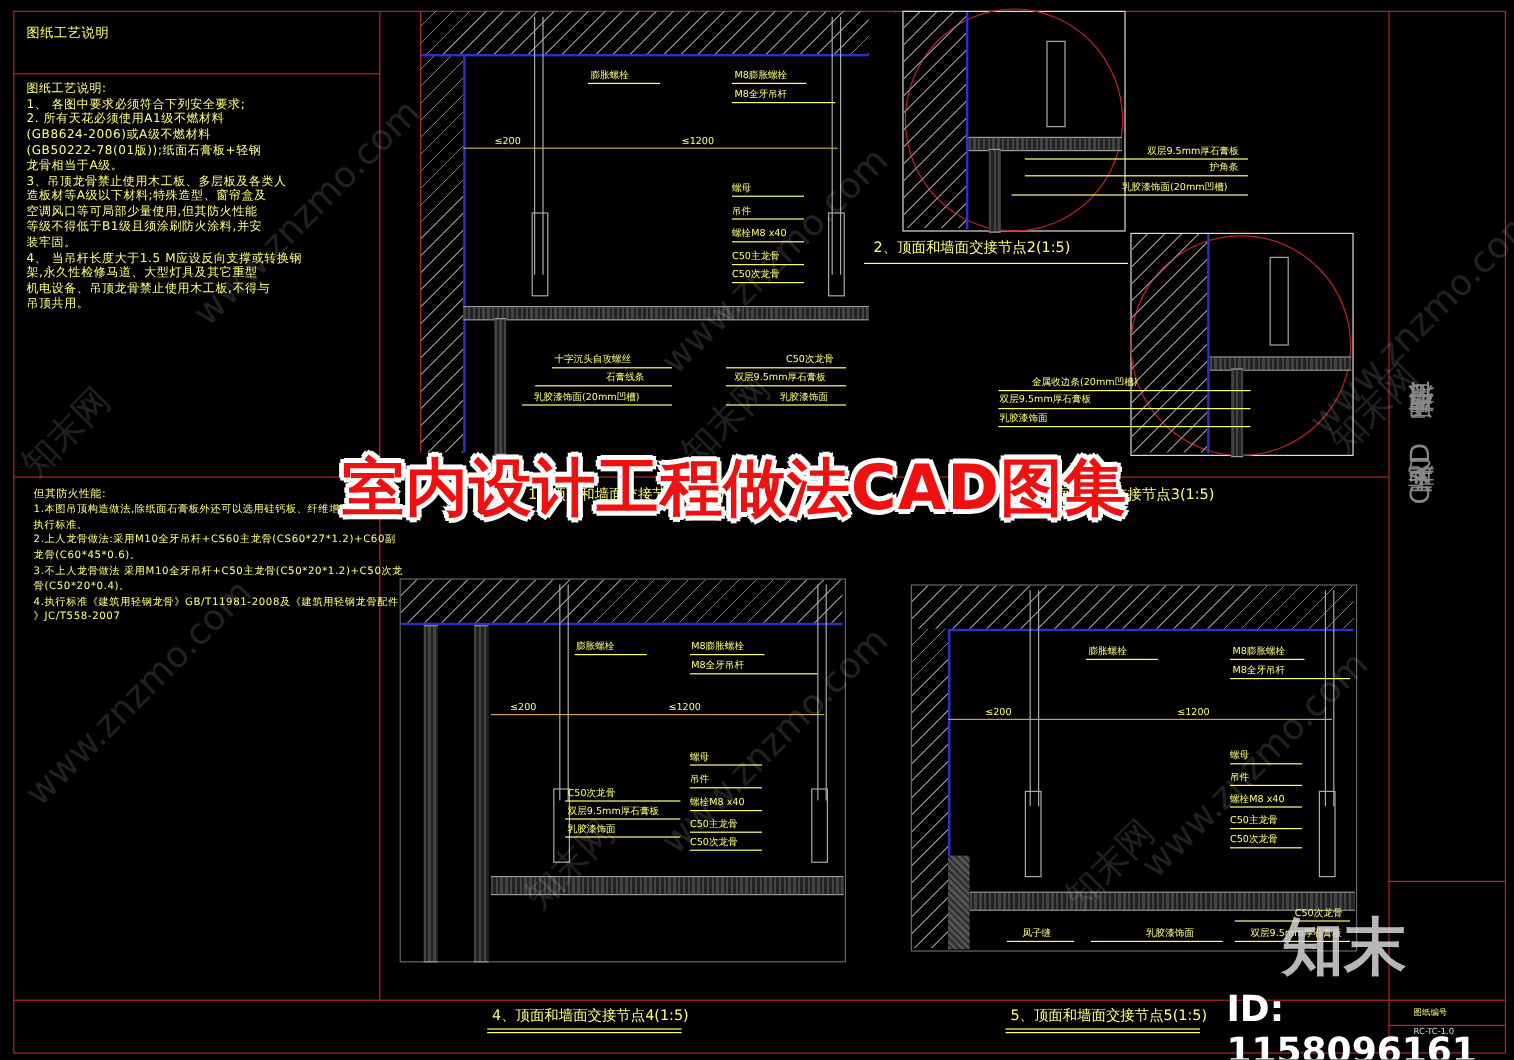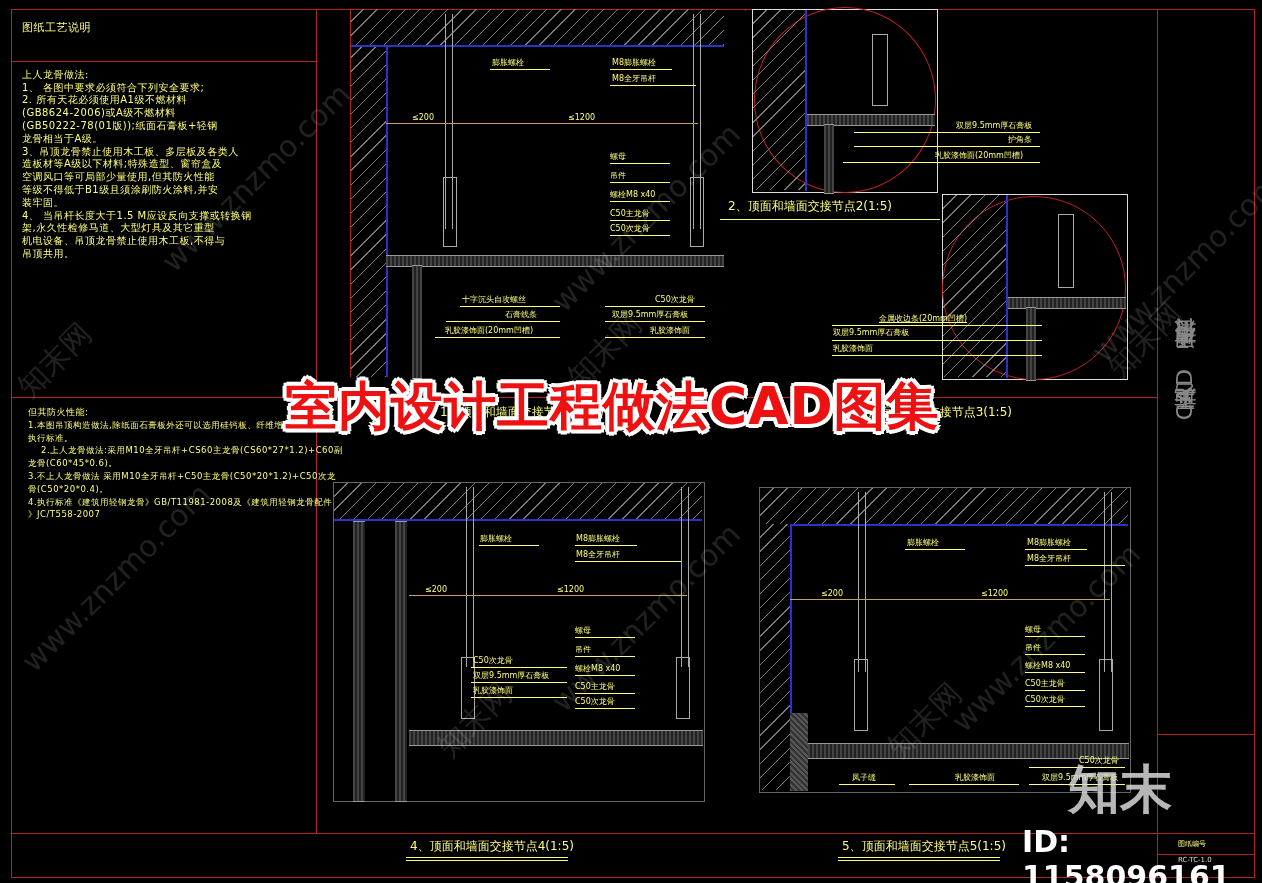--- a/index.html
+++ b/index.html
@@ -39,21 +39,21 @@
 <div class="hline" style="left:11px;top:61px;width:306px;"></div>
 <div class="hline" style="left:11px;top:397px;width:1146px;"></div>
 <div class="hline" style="left:11px;top:833px;width:1244px;"></div>
 <div class="vline" style="left:1157px;top:9px;height:869px;"></div>
 <div class="hline" style="left:1157px;top:734px;width:98px;"></div>
 <div class="hline" style="left:1157px;top:854px;width:98px;"></div>
 <div class="vline" style="left:745px;top:9px;height:2px;"></div>
 
 <div class="abs notes" style="left:22px;top:22px;width:290px;">
   <div class="yt" style="font-size:11px;margin-bottom:34px;">图纸工艺说明</div>
-  <div class="yt" style="margin-top:4px;">上人龙骨做法:</div>
+  <div class="yt" style="margin-top:4px;">图纸工艺说明:</div>
   <div>
     <div class="yt">1、 各图中要求必须符合下列安全要求;</div>
     <div class="yt">2.   所有天花必须使用A1级不燃材料</div>
     <div class="yt">      (GB8624-2006)或A级不燃材料</div>
     <div class="yt">      (GB50222-78(01版));纸面石膏板+轻钢</div>
     <div class="yt">      龙骨相当于A级。</div>
     <div class="yt">3、吊顶龙骨禁止使用木工板、多层板及各类人</div>
     <div class="yt">      造板材等A级以下材料;特殊造型、窗帘盒及</div>
     <div class="yt">      空调风口等可局部少量使用,但其防火性能</div>
     <div class="yt">      等级不得低于B1级且须涂刷防火涂料,并安</div>
@@ -62,21 +62,21 @@
     <div class="yt">      架,永久性检修马道、大型灯具及其它重型</div>
     <div class="yt">      机电设备、吊顶龙骨禁止使用木工板,不得与</div>
     <div class="yt">      吊顶共用。</div>
   </div>
 </div>
 
 <div class="abs notes" style="left:28px;top:406px;width:285px;">
   <div class="yt" style="font-size:9px;">但其防火性能:</div>
   <div class="yt" style="font-size:8.5px;">1.本图吊顶构造做法,除纸面石膏板外还可以选用硅钙板、纤维增强硅酸盐平板、</div>
   <div class="yt" style="font-size:8.5px;">执行标准。</div>
-  <div class="yt" style="font-size:8.5px;margin-left:13px;">2.上人龙骨做法:采用M10全牙吊杆+CS60主龙骨(CS60*27*1.2)+C60副</div>
+  <div class="yt" style="font-size:8.5px;">2.上人龙骨做法:采用M10全牙吊杆+CS60主龙骨(CS60*27*1.2)+C60副</div>
   <div class="yt" style="font-size:8.5px;">龙骨(C60*45*0.6)。</div>
   <div class="yt" style="font-size:8.5px;">3.不上人龙骨做法 采用M10全牙吊杆+C50主龙骨(C50*20*1.2)+C50次龙</div>
   <div class="yt" style="font-size:8.5px;">骨(C50*20*0.4)。</div>
   <div class="yt" style="font-size:8.5px;">4.执行标准《建筑用轻钢龙骨》GB/T11981-2008及《建筑用轻钢龙骨配件</div>
   <div class="yt" style="font-size:8.5px;">》JC/T558-2007</div>
 </div>
 
 <div class="abs" style="left:350px;top:9px;width:374px;height:368px;">
   <div class="hatch" style="left:0;top:0;width:374px;height:36px;"></div>
   <div class="hatch" style="left:0;top:36px;width:36px;height:332px;"></div>
@@ -143,21 +143,21 @@
 
 <div class="abs" style="left:942px;top:194px;width:186px;height:186px;">
   <div class="wbox" style="left:0;top:0;width:184px;height:184px;"></div>
   <div class="circle" style="left:0;top:2px;width:182px;height:182px;"></div>
   <div class="hatch" style="left:1px;top:1px;width:63px;height:182px;"></div>
   <div class="blue" style="left:64px;top:1px;width:2px;height:183px;"></div>
   <div class="band" style="left:66px;top:103px;width:118px;height:10px;"></div>
   <div class="band" style="left:84px;top:113px;width:10px;height:72px;"></div>
   <div class="hanger" style="left:116px;top:20px;width:14px;height:72px;"></div>
 </div>
-<div class="lbl" style="left:879px;top:313px;text-decoration:underline;">金属收边条(20mm凹槽)</div>
+<div class="lbl" style="left:860px;top:313px;">金属收边条(20mm凹槽)</div>
 <div class="ul" style="left:832px;top:325px;width:210px;"></div>
 <div class="lbl" style="left:833px;top:327px;">双层9.5mm厚石膏板</div>
 <div class="ul" style="left:832px;top:340px;width:210px;"></div>
 <div class="lbl" style="left:833px;top:343px;">乳胶漆饰面</div>
 <div class="ul" style="left:832px;top:355px;width:210px;"></div>
 <div class="dtitle" style="left:848px;top:404px;">3、顶面和墙面交接节点3(1:5)</div>
 
 <div class="abs" style="left:333px;top:482px;width:370px;height:318px;">
   <div class="wbox" style="left:0;top:0;width:370px;height:318px;border-color:#666;"></div>
   <div class="hatch" style="left:1px;top:1px;width:368px;height:36px;"></div>

